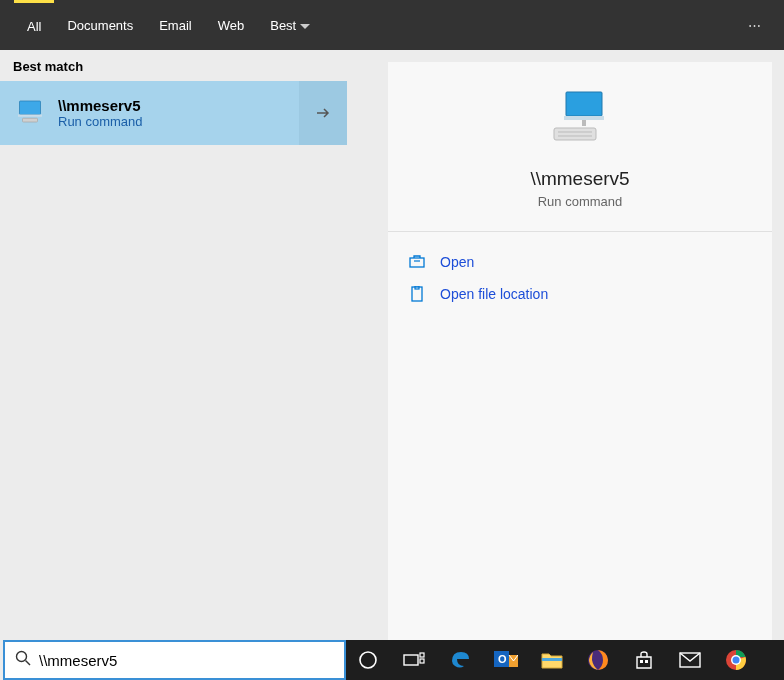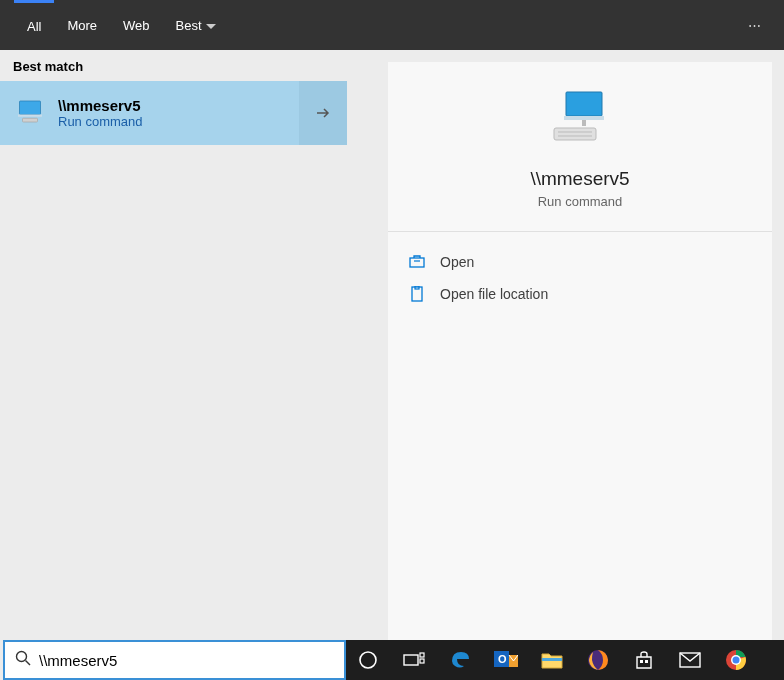--- a/index.html
+++ b/index.html
@@ -1,50 +1,51 @@
 <!DOCTYPE html>
 <html><head>
   <meta charset="utf-8">
   <style>
     * { margin: 0; padding: 0; box-sizing: border-box; font-family: "Segoe UI", Arial, sans-serif; }
     body { width: 784px; height: 680px; overflow: hidden; background: #ececec; }
     .top-tabs { background: #333; height: 50px; display: flex; align-items: center; padding: 0 14px; color: #fff; font-size: 13px; }
     .tab { padding: 0 13px; height: 50px; display: flex; align-items: center; cursor: pointer; }
-    .tab.active { border-top: 3px solid #3b82f6; padding-top: 0; }
+    .tab.active { border-top: 3px solid #fde047; padding-top: 0; }
     .spacer { flex: 1; }
     .more-chevron { margin-left: 4px; }
     .ellipsis { padding: 0 8px; letter-spacing: 1px; }
     .main { display: flex; height: 676px; gap: 29px; }
     .left-pane { width: 347px; background: #ececec; }
     .section-label { font-weight: 600; font-size: 13px; padding: 9px 13px 7px; }
     .result-row { display: flex; align-items: center; background: #a6d3ec; height: 64px; padding: 0 12px; position: relative; }
     .result-icon { width: 36px; height: 36px; margin-right: 10px; }
     .result-text { display: flex; flex-direction: column; }
     .result-title { font-weight: 700; font-size: 15px; color: #000; }
     .result-sub { font-size: 13px; color: #1b5fa8; }
     .arrow-box { position: absolute; right: 0; top: 0; bottom: 0; width: 48px; background: #9cc9e2; display: flex; align-items: center; justify-content: center; }
     .right-pane { flex: 1; background: #f8f8f8; padding-top: 28px; margin: 12px 12px 0 12px; }
     .detail-header { display: flex; flex-direction: column; align-items: center; padding-bottom: 22px; border-bottom: 1px solid #e0e0e0; }
     .detail-icon { margin-bottom: 18px; }
     .detail-title { font-size: 19px; color: #222; }
     .detail-sub { font-size: 13px; color: #666; margin-top: 4px; }
     .actions { padding: 14px 20px; }
-    .action-row { display: flex; align-items: center; padding: 8px 0; font-size: 14px; color: #404040; cursor: pointer; }
+    .action-row { display: flex; align-items: center; padding: 8px 0; font-size: 14px; color: #1d4ed8; cursor: pointer; }
     .action-icon { width: 18px; margin-right: 14px; color: #0078d4; display: flex; justify-content: center; }
     .search-bar { position: absolute; left: 3px; bottom: 0; width: 343px; height: 40px; background: #fff; border: 2px solid #3a90d6; display: flex; align-items: center; padding: 0 10px; }
     .search-bar input { border: none; outline: none; font-size: 15px; flex: 1; margin-left: 8px; }
     .taskbar { position: absolute; bottom: 0; left: 346px; right: 0; height: 40px; background: #1e1e1e; display: flex; align-items: center; padding: 0 8px; gap: 18px; }
     .tb-icon { width: 28px; height: 28px; display: flex; align-items: center; justify-content: center; }
   </style>
 </head>
 <body>
 
 <div class="top-tabs">
   <div class="tab active">All</div>
-  <div class="tab">More</div>
+  <div class="tab">Documents</div>
+  <div class="tab">Email</div>
   <div class="tab">Web</div>
   <div class="tab">
     <span>Best</span>
     <span class="more-chevron">
       <svg width="10" height="6" viewBox="0 0 10 6">
           <path d="M0 0 L5 5 L10 0 Z" fill="#ccc"></path>
         </svg>
     </span>
   </div>
   <div class="spacer"></div>

